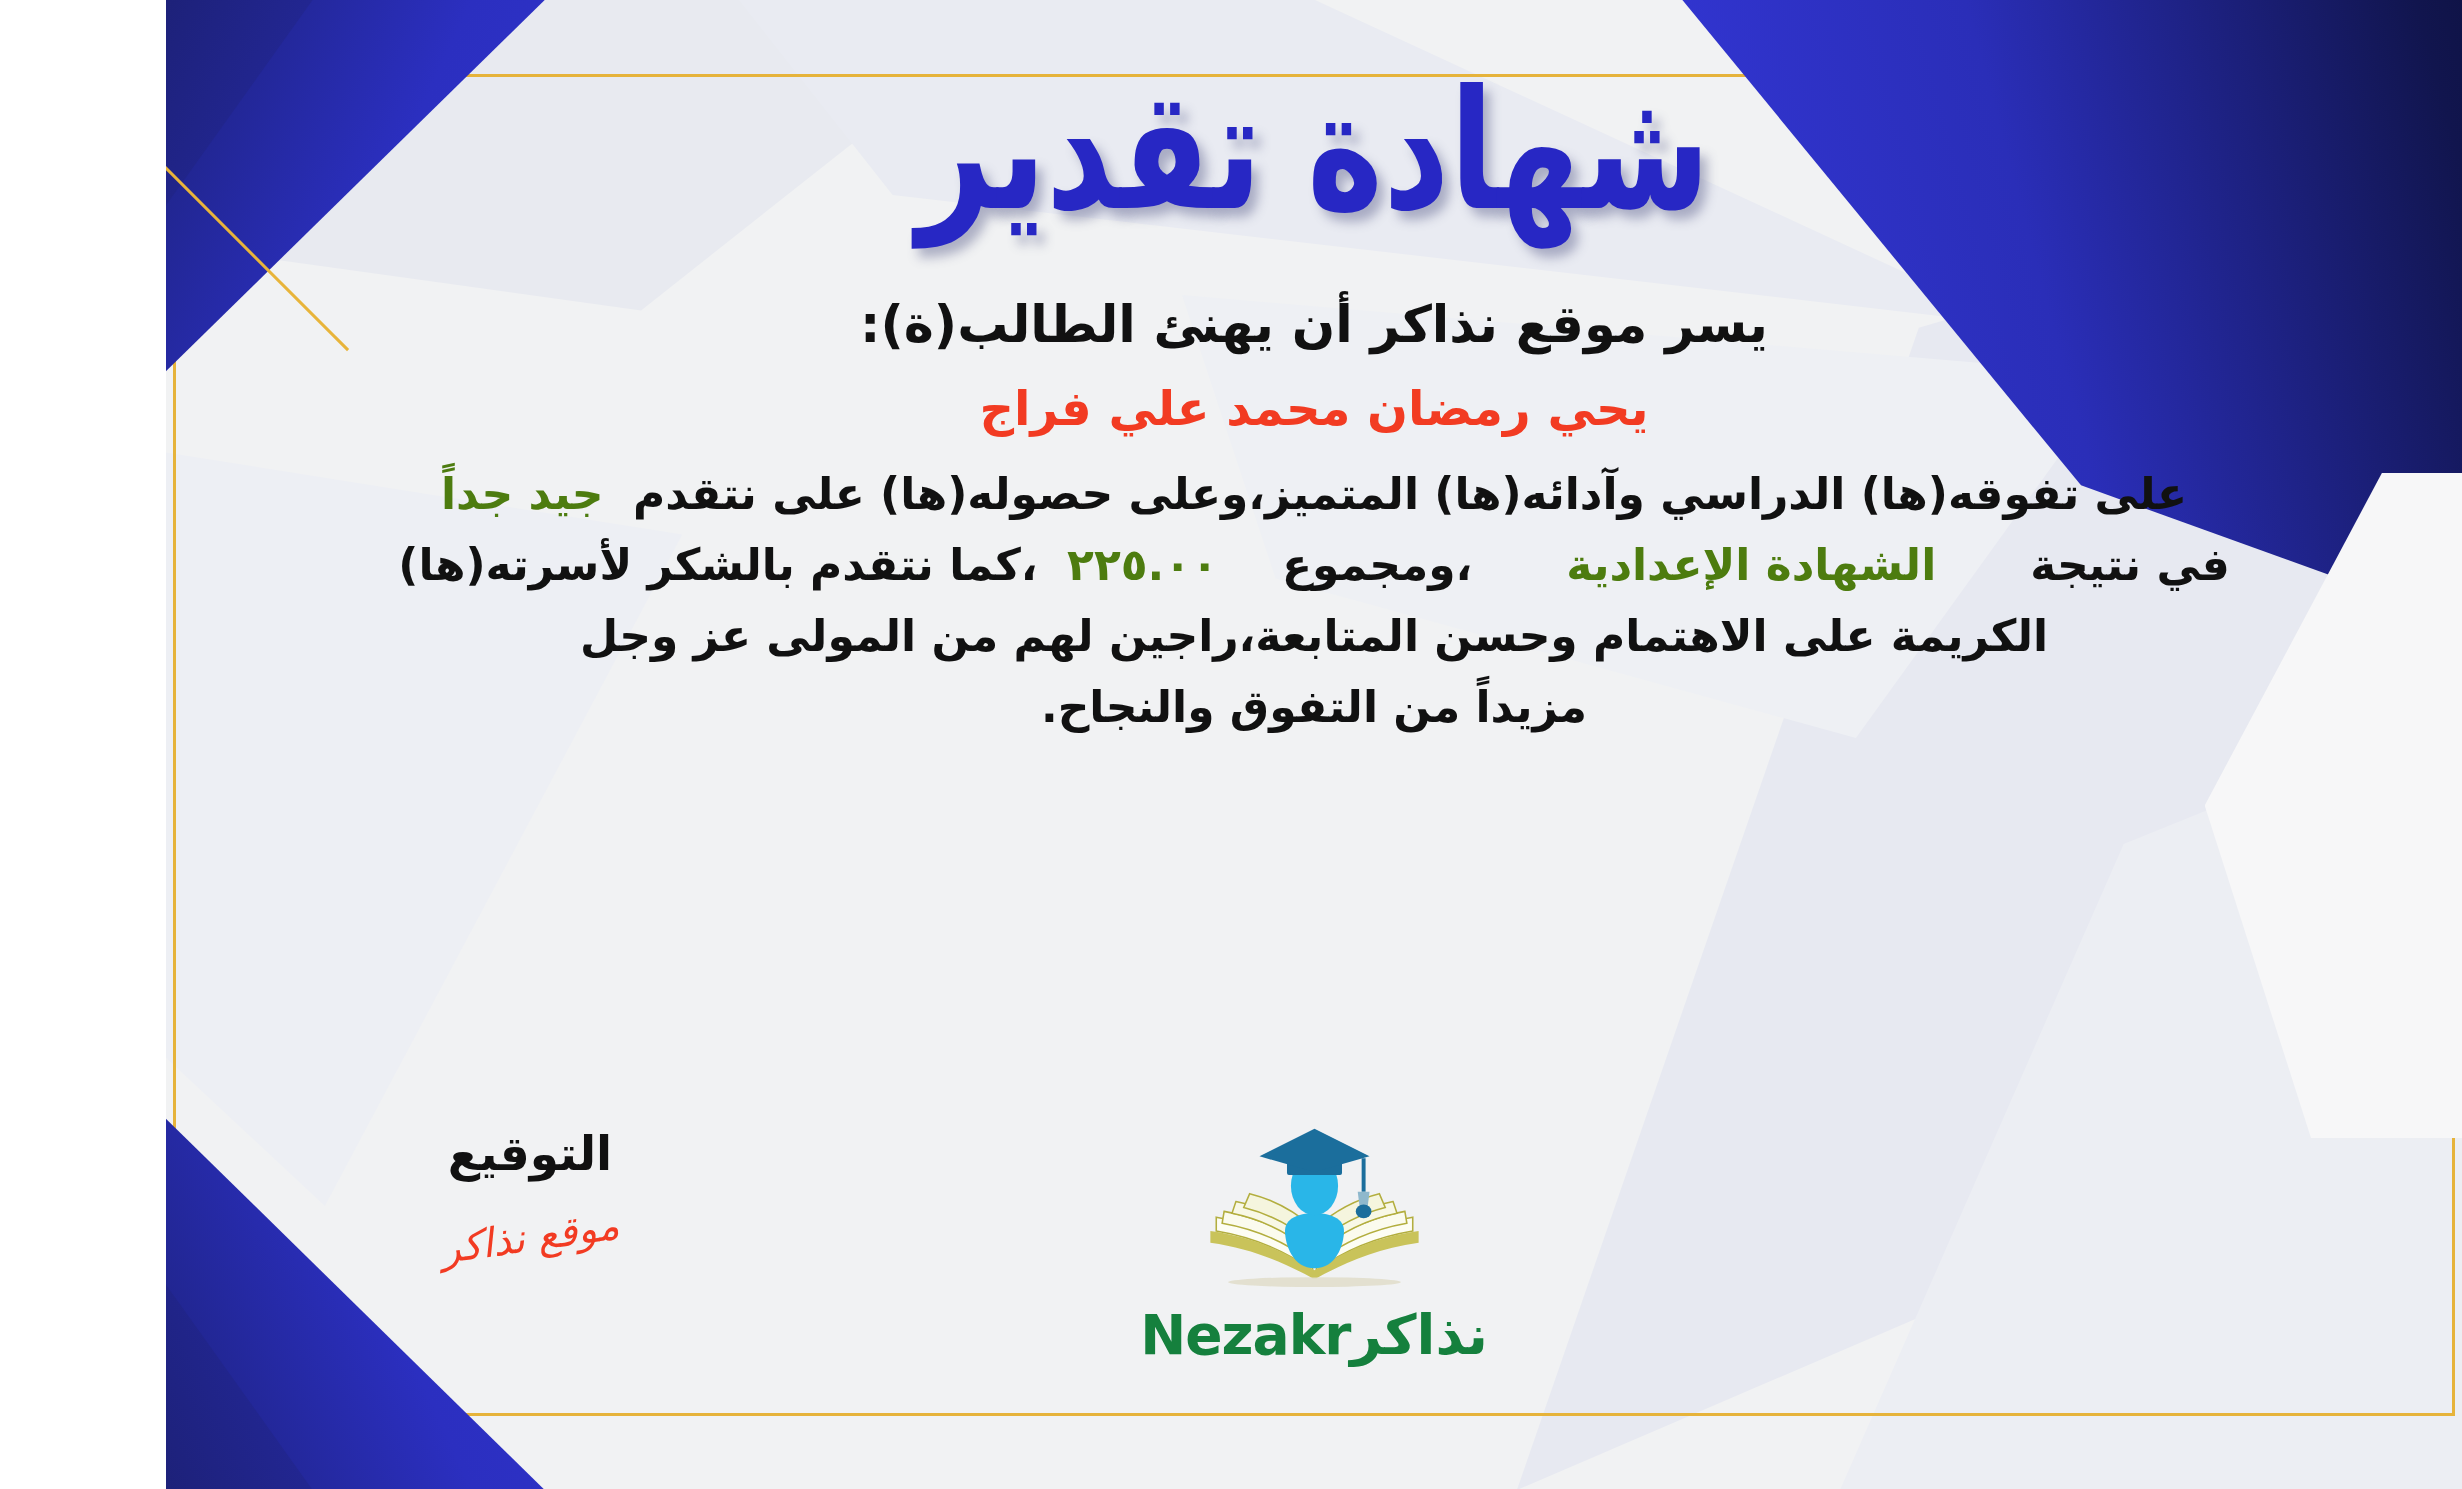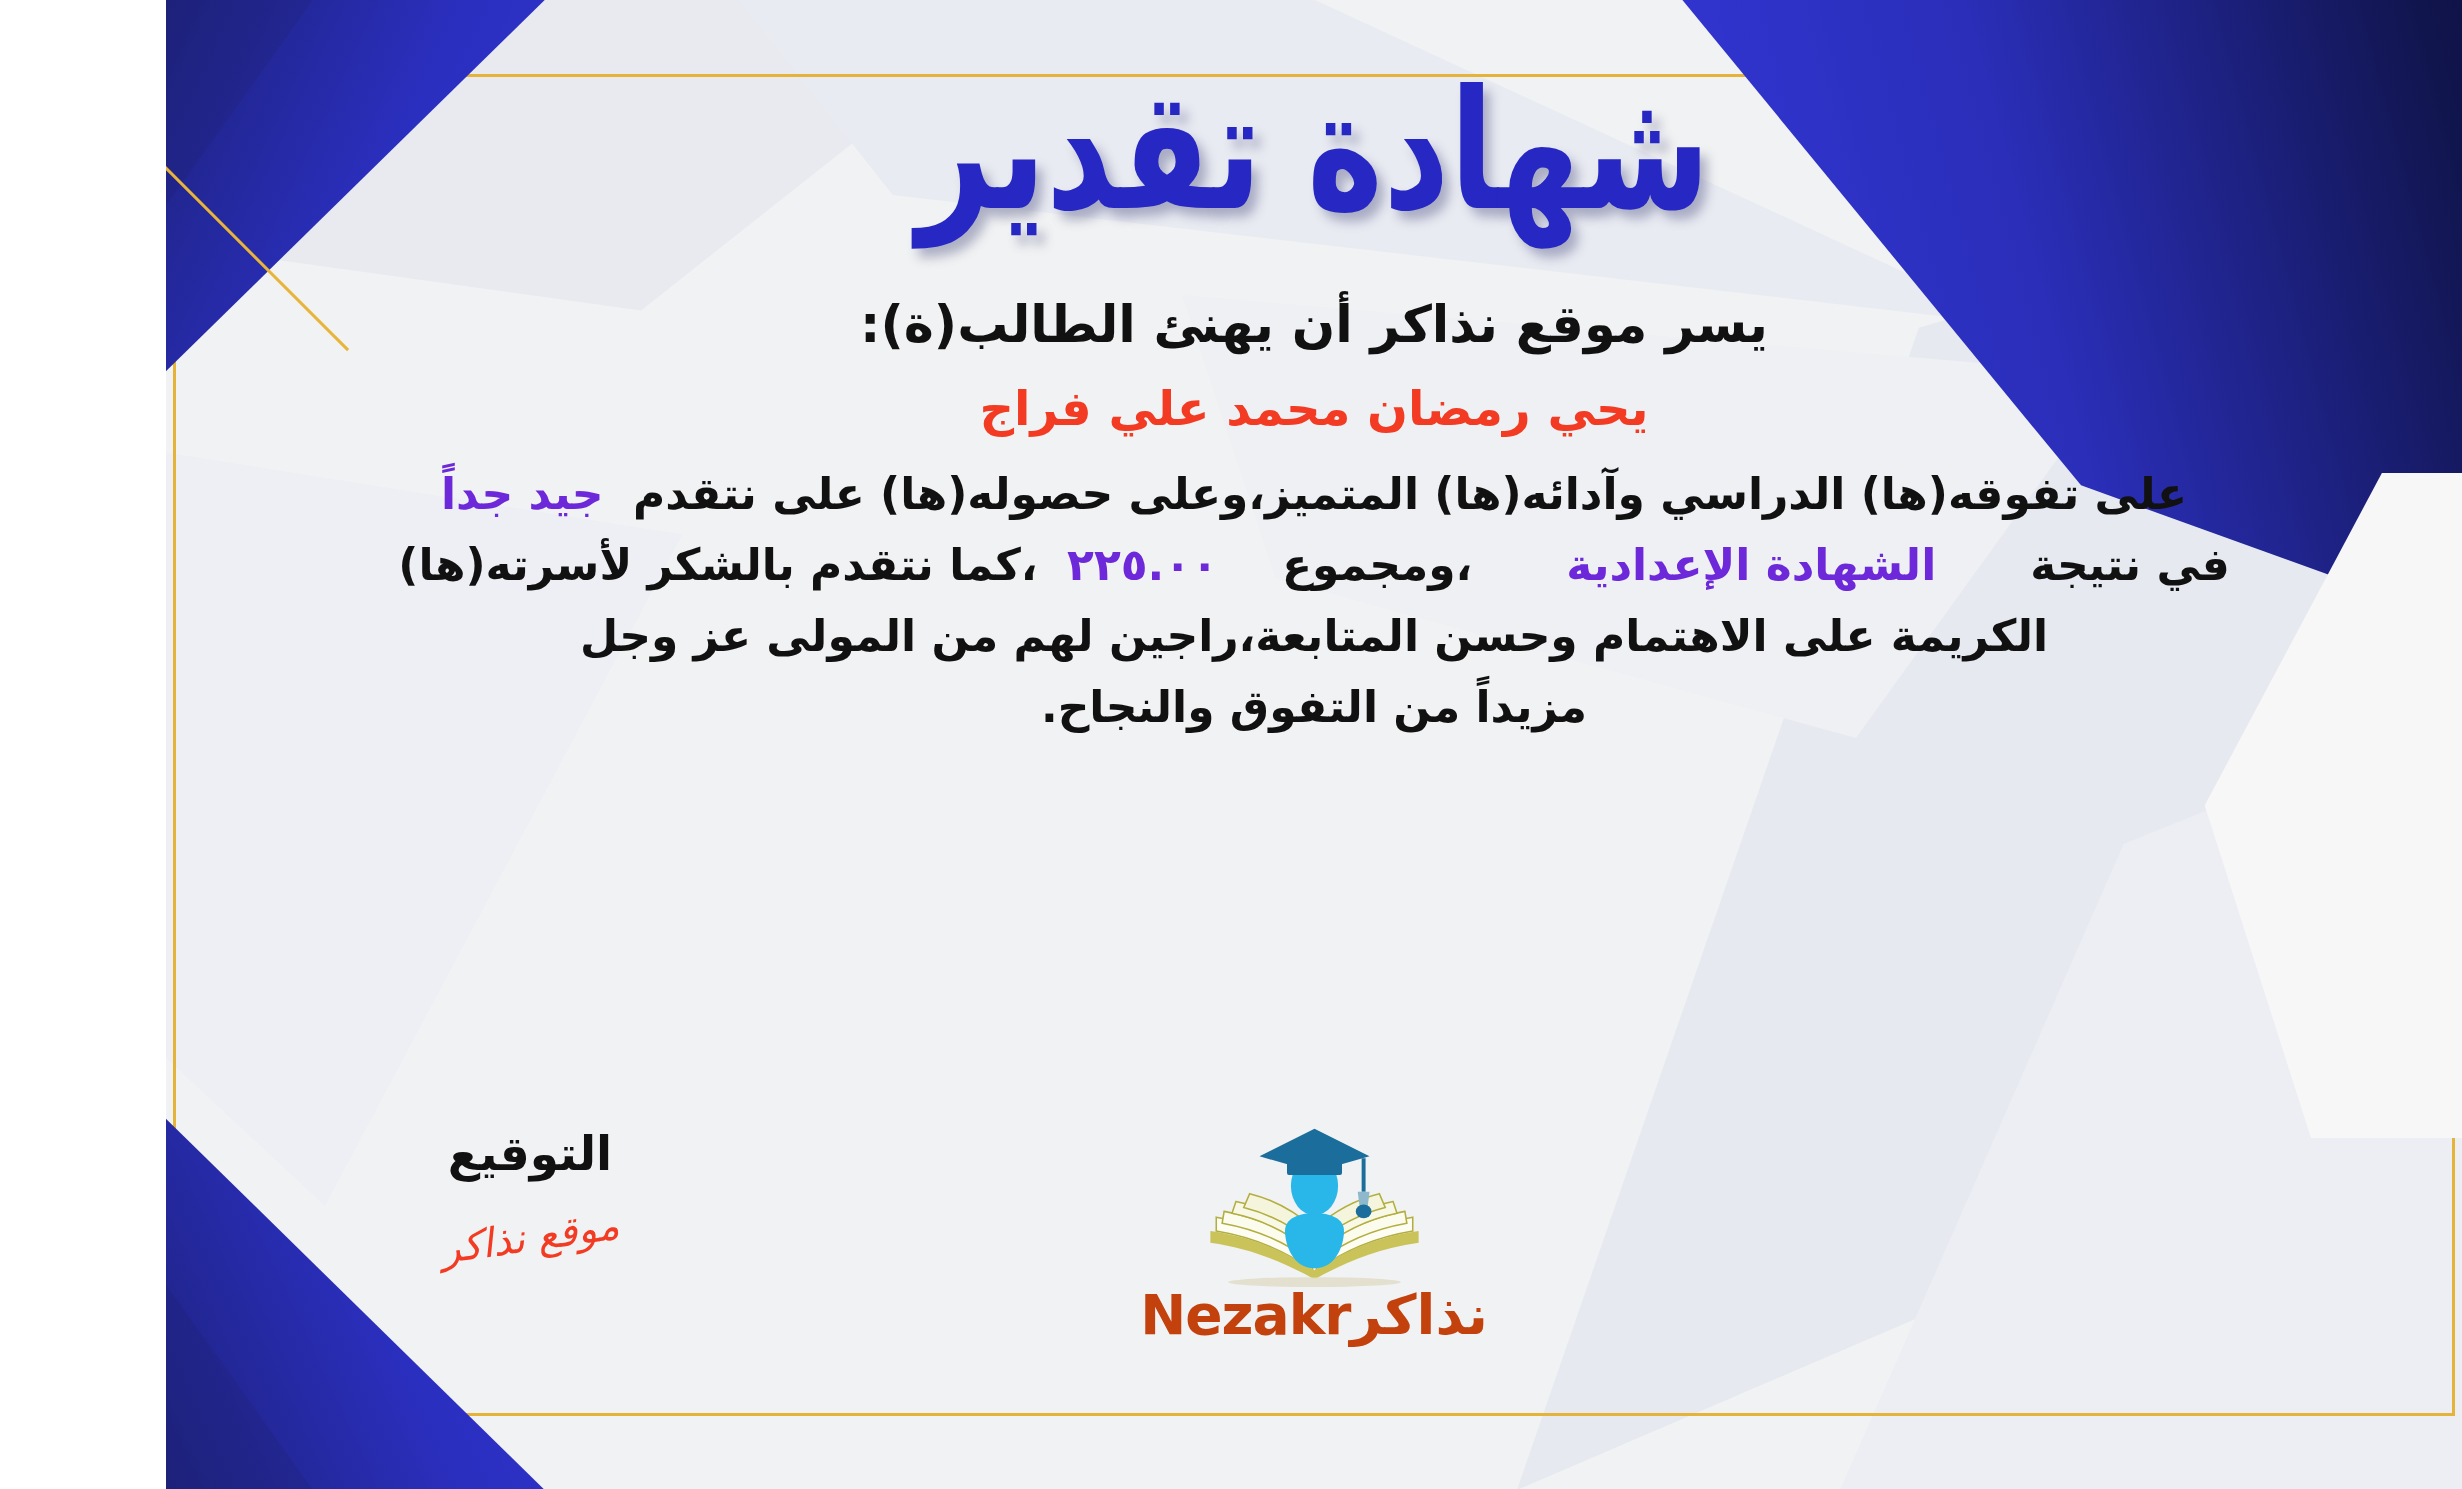--- a/index.html
+++ b/index.html
@@ -193,21 +193,21 @@
     font-weight: 700;
     color: #111111;
     line-height: 1.62;
   }
 
   .body-line {
     display: block;
     white-space: nowrap;
   }
 
-  .hl { color: #6d28d9; }
+  .hl { color: #4d7c0f; }
   .sp-sm { display: inline-block; width: 29.5px; }
   .sp-md { display: inline-block; width: 64px; }
   .sp-lg { display: inline-block; width: 94px; }
 
   .line3 { padding-right: 0; }
 
   
   .footer {
     position: absolute;
     left: 0; right: 0; bottom: 59px;
@@ -240,24 +240,24 @@
   .logo-block {
     position: absolute;
     left: 50%;
     transform: translateX(-50%);
     top: -4.9px;
     width: 443px;
     text-align: center;
   }
   .logo-svg { display: block; margin: 0 auto; }
   .logo-wordmark {
-    margin-top: 0;
+    margin-top: 20px;
     font-size: 55px;
     font-weight: 700;
-    color: #c2410c;
+    color: #15803d;
     letter-spacing: -1px;
     line-height: 1;
     direction: rtl;
   }
   .logo-wordmark .latin { direction: ltr; display: inline-block; }
 </style>
 </head>
 <body>
 
 <div id="certificate">

